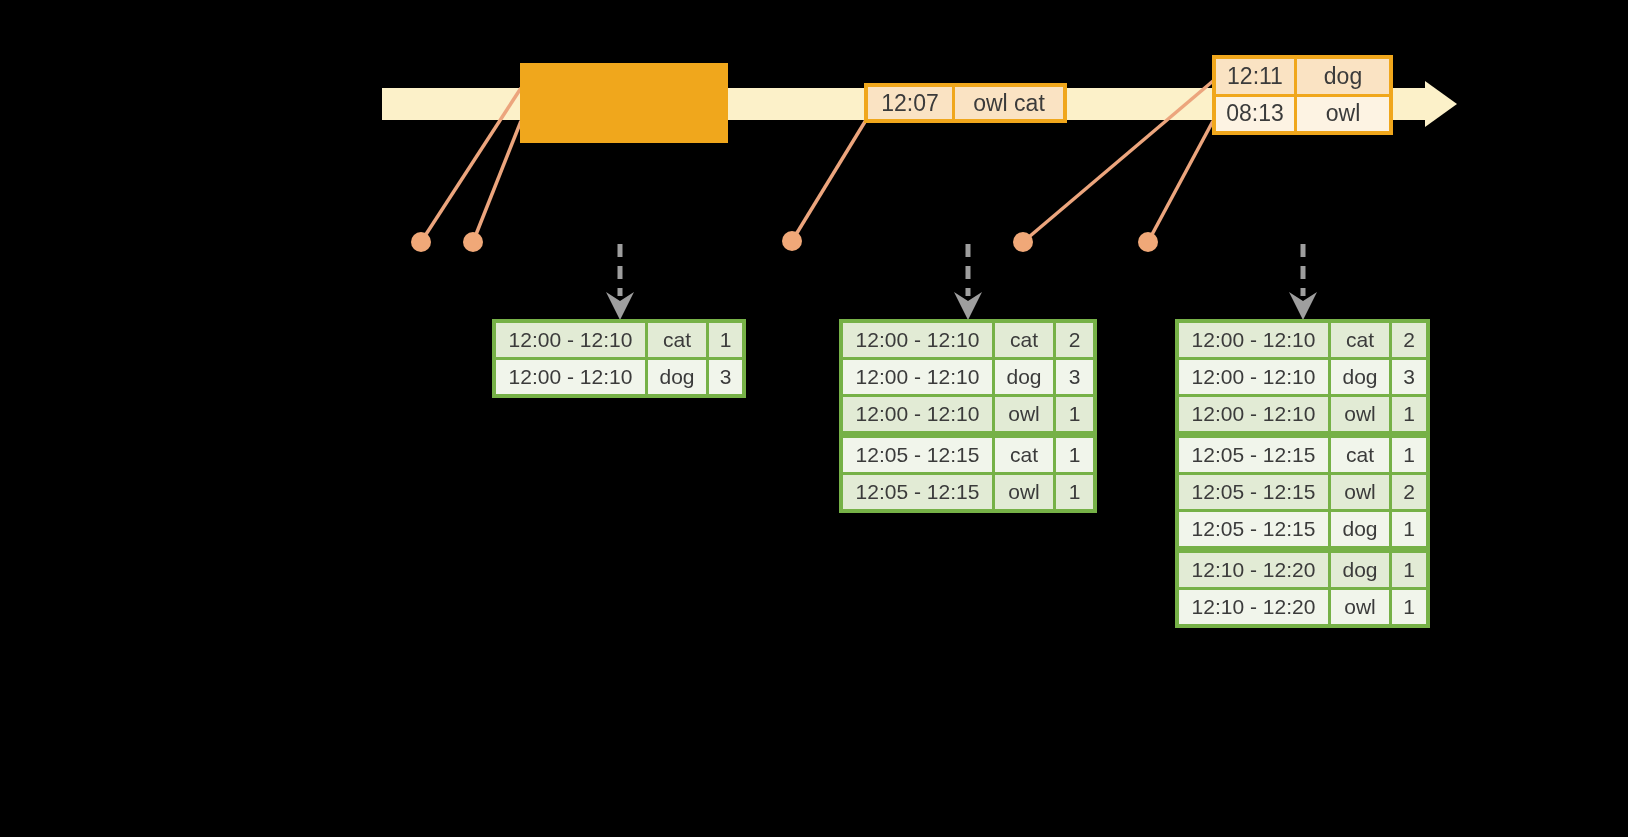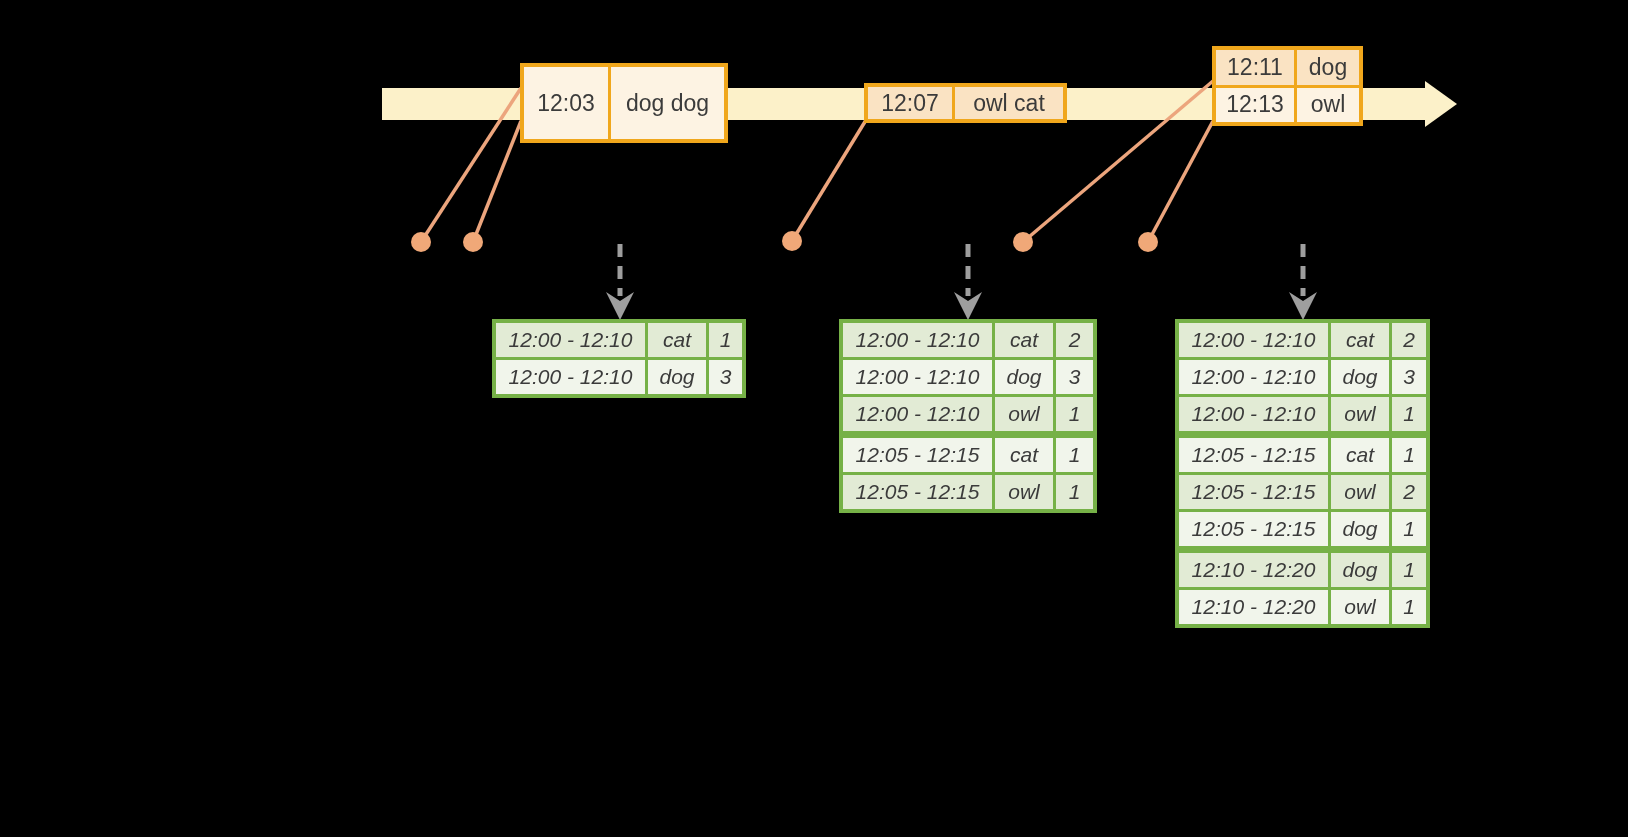--- a/index.html
+++ b/index.html
@@ -31,21 +31,21 @@
   .erow{flex:1;display:grid;grid-template-columns:84px 1fr;gap:3px;}
   .ecell{display:flex;align-items:center;justify-content:center;font-size:23px;}
   .peach{background:var(--peach);}
   .cream{background:var(--cream);}
   
   .rtable{
     position:absolute;z-index:2;box-sizing:border-box;background:var(--green);
     padding:4px;display:flex;flex-direction:column;gap:7px;
   }
   .rgroup{display:flex;flex-direction:column;gap:3px;}
-  .rrow{display:grid;grid-template-columns:149px 58px 1fr;gap:3px;height:34px;font-style:italic;}
+  .rrow{display:grid;grid-template-columns:149px 58px 1fr;gap:3px;height:34px;}
   .rcell{display:flex;align-items:center;justify-content:center;font-size:21px;}
   .sage{background:var(--sage);}
   .lgt{background:var(--lightgreen);}
 </style>
 </head>
 <body>
 
 <div id="stage">
 
   <svg id="overlay" width="1628" height="837" viewBox="0 0 1628 837">
@@ -73,40 +73,36 @@
       <line x1="968" y1="244" x2="968" y2="296" stroke="#9E9E9E" stroke-width="5" stroke-dasharray="13 9"></line>
       <path d="M954,292 L968,320 L982,292 L968,301 Z" fill="#9E9E9E"></path>
     </g>
     <g>
       <line x1="1303" y1="244" x2="1303" y2="296" stroke="#9E9E9E" stroke-width="5" stroke-dasharray="13 9"></line>
       <path d="M1289,292 L1303,320 L1317,292 L1303,301 Z" fill="#9E9E9E"></path>
     </g>
   </svg>
 
   <div class="ebox" style="left:520px;top:63px;width:208px;height:80px">
-    <div class="erow">
-      <div class="ecell cream">12:03</div>
-      <div class="ecell cream">dog dog</div>
-    </div>
   </div>
 
   <div class="ebox" style="left:864px;top:83px;width:203px;height:40px">
     <div class="erow">
       <div class="ecell peach">12:07</div>
       <div class="ecell peach">owl cat</div>
     </div>
   </div>
 
-  <div class="ebox" style="left:1212px;top:46px;width:151px;height:80px">
+  <div class="ebox" style="left:1212px;top:55px;width:181px;height:80px">
     <div class="erow" style="grid-template-columns:78px 1fr">
       <div class="ecell peach">12:11</div>
       <div class="ecell peach">dog</div>
     </div>
     <div class="erow" style="grid-template-columns:78px 1fr">
-      <div class="ecell cream">12:13</div>
+      <div class="ecell cream">08:13</div>
       <div class="ecell cream">owl</div>
     </div>
   </div>
 
   <div class="rtable" style="left:492px;top:319px;width:254px">
     <div class="rgroup">
       <div class="rrow">
         <div class="rcell sage">12:00 - 12:10</div>
         <div class="rcell sage">cat</div>
         <div class="rcell sage">1</div>

